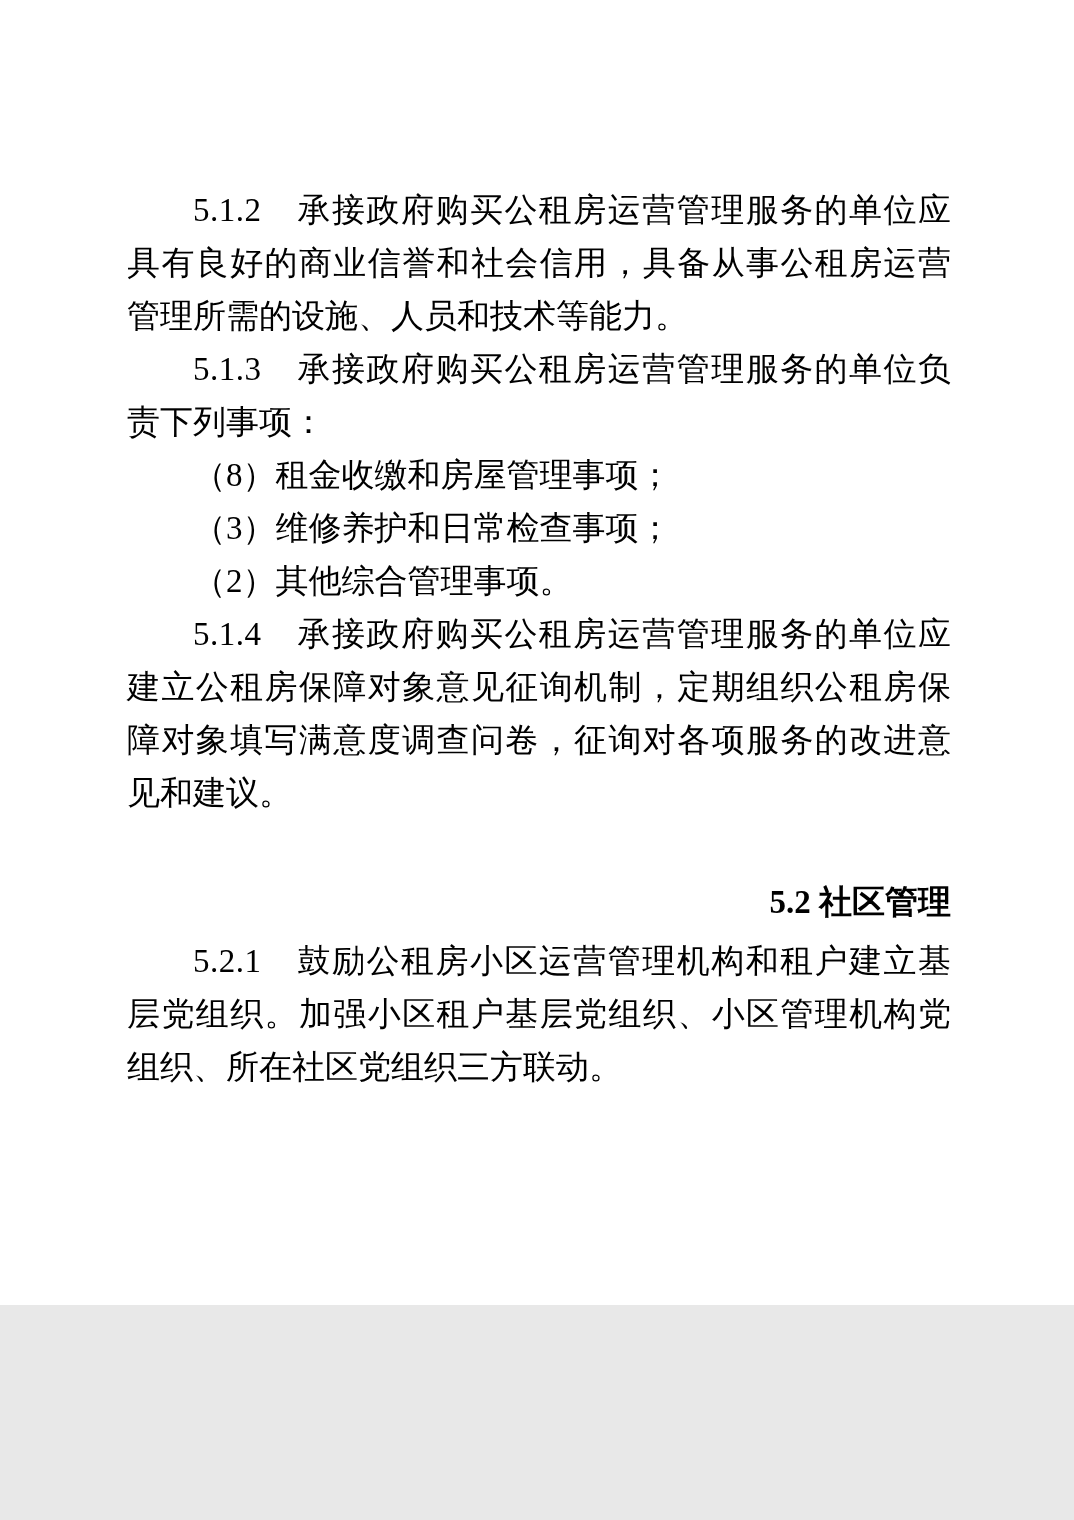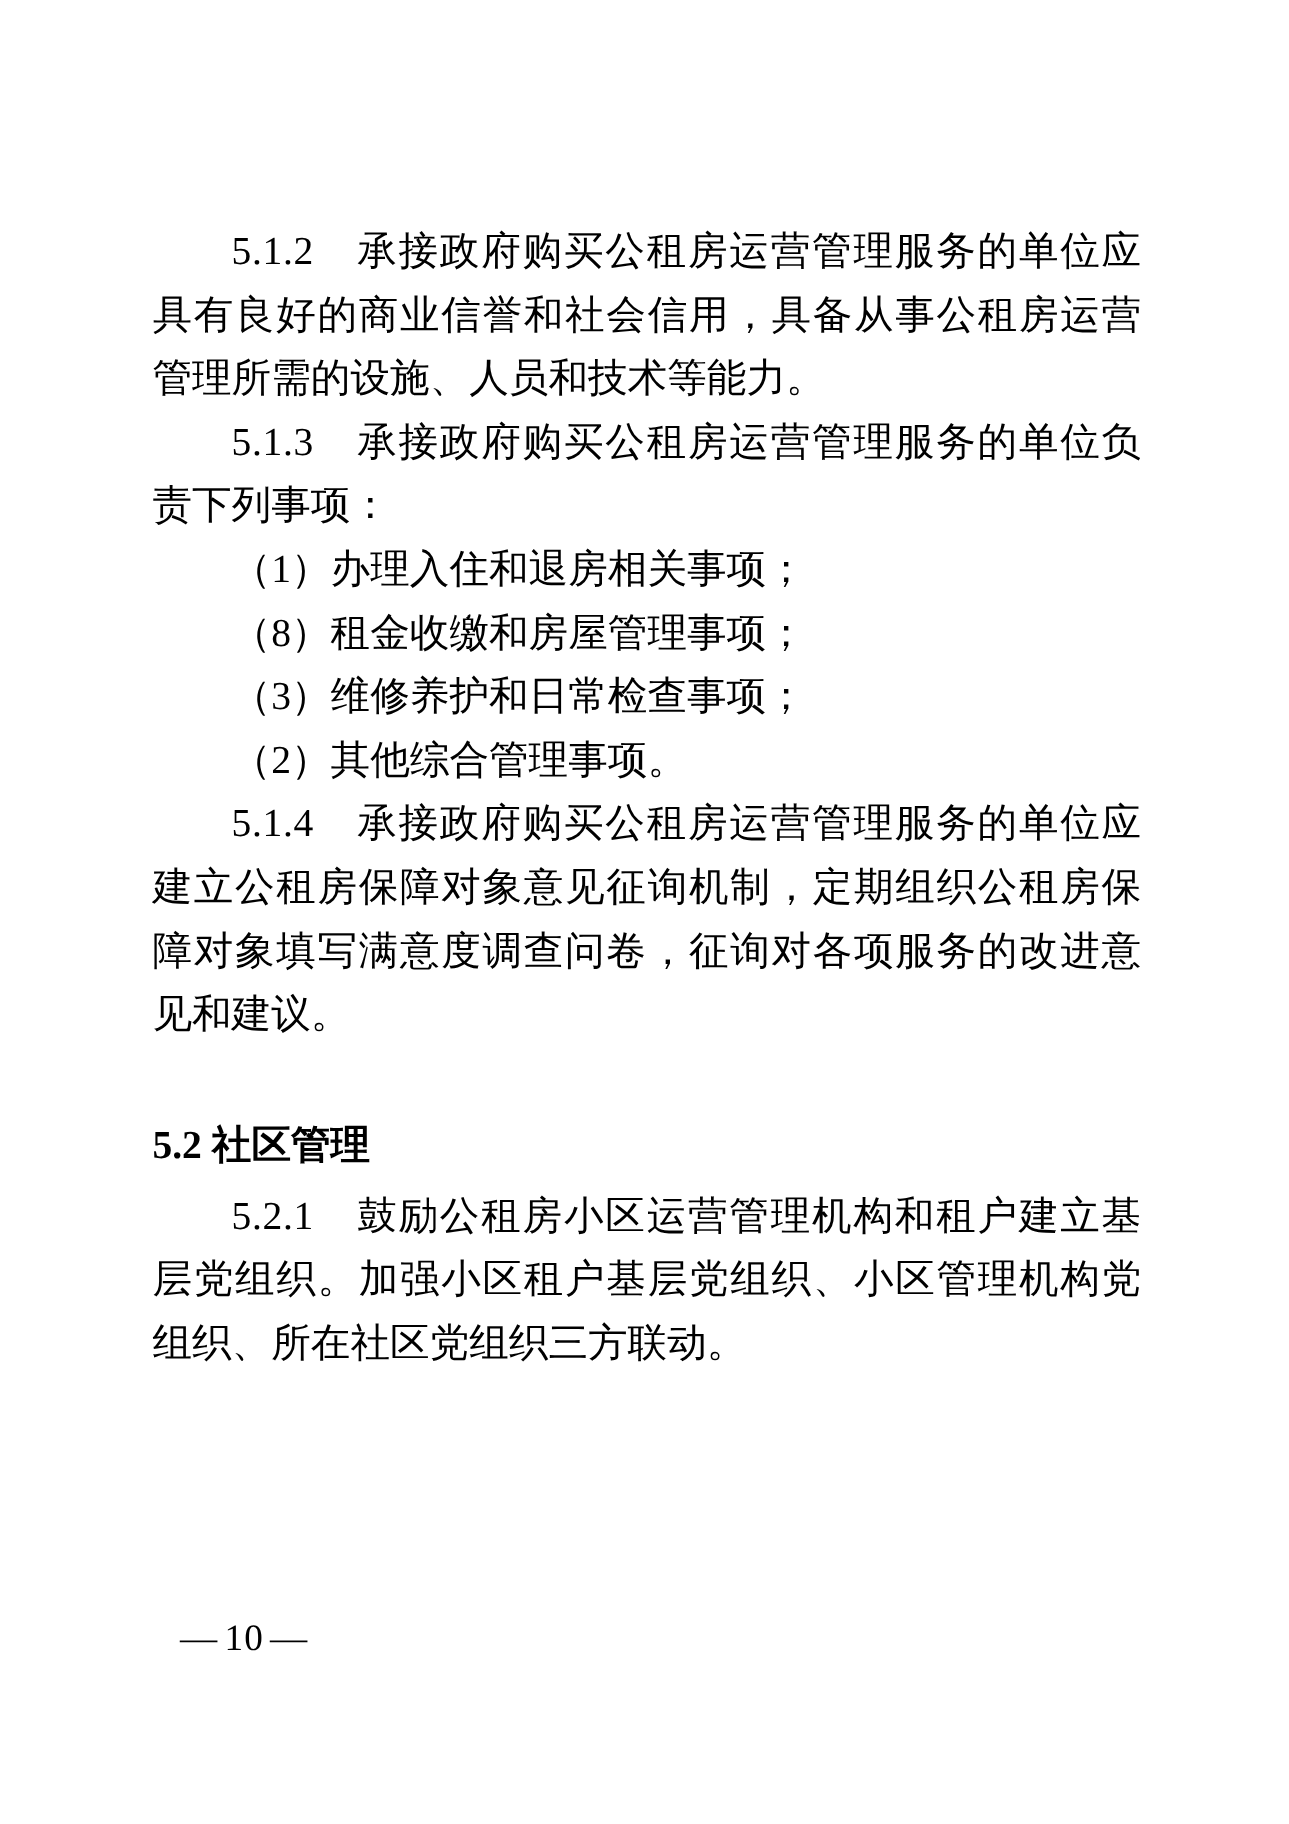--- a/index.html
+++ b/index.html
@@ -3,21 +3,21 @@
 <meta charset="utf-8">
 <style>
   html, body {
     margin: 0;
     padding: 0;
     background: #e8e8e8;
   }
   .page {
     position: relative;
     width: 1074px;
-    height: 1520px;
+    height: 1305px;
     margin: 0 auto;
     background: #ffffff;
     color: #000000;
     font-family: "Liberation Serif", "DejaVu Serif", serif;
     overflow: hidden;
   }
   .content {
     position: absolute;
     left: 127px;
     top: 184px;
@@ -39,21 +39,21 @@
   }
   .list-item {
     margin: 0;
     text-indent: 2em;
   }
   .section-heading {
     margin: 56px 0 6px 0;
     font-size: 33px;
     line-height: 53px;
     font-weight: bold;
-    text-align: left;
+    text-align: right;
     text-indent: 0;
   }
   .page-footer {
     position: absolute;
     left: 145px;
     top: 1342px;
     font-size: 31px;
     line-height: 46px;
     letter-spacing: 1px;
   }
@@ -65,21 +65,20 @@
 </head>
 <body>
 
 <div class="page">
   <div class="content">
 
     <p class="para"><span class="clause-num">5.1.2</span><span>承接政府购买公租房运营管理服务的单位应具有良好的商业信誉和社会信用，具备从事公租房运营管理所需的设施、人员和技术等能力。</span></p>
 
     <p class="para"><span class="clause-num">5.1.3</span><span>承接政府购买公租房运营管理服务的单位负责下列事项：</span></p>
 
-    <p class="list-item">（1）办理入住和退房相关事项；</p>
     <p class="list-item">（8）租金收缴和房屋管理事项；</p>
     <p class="list-item">（3）维修养护和日常检查事项；</p>
     <p class="list-item">（2）其他综合管理事项。</p>
 
     <p class="para"><span class="clause-num">5.1.4</span><span>承接政府购买公租房运营管理服务的单位应建立公租房保障对象意见征询机制，定期组织公租房保障对象填写满意度调查问卷，征询对各项服务的改进意见和建议。</span></p>
 
     <h2 class="section-heading">5.2 社区管理</h2>
 
     <p class="para"><span class="clause-num">5.2.1</span><span>鼓励公租房小区运营管理机构和租户建立基层党组织。加强小区租户基层党组织、小区管理机构党组织、所在社区党组织三方联动。</span></p>
 

